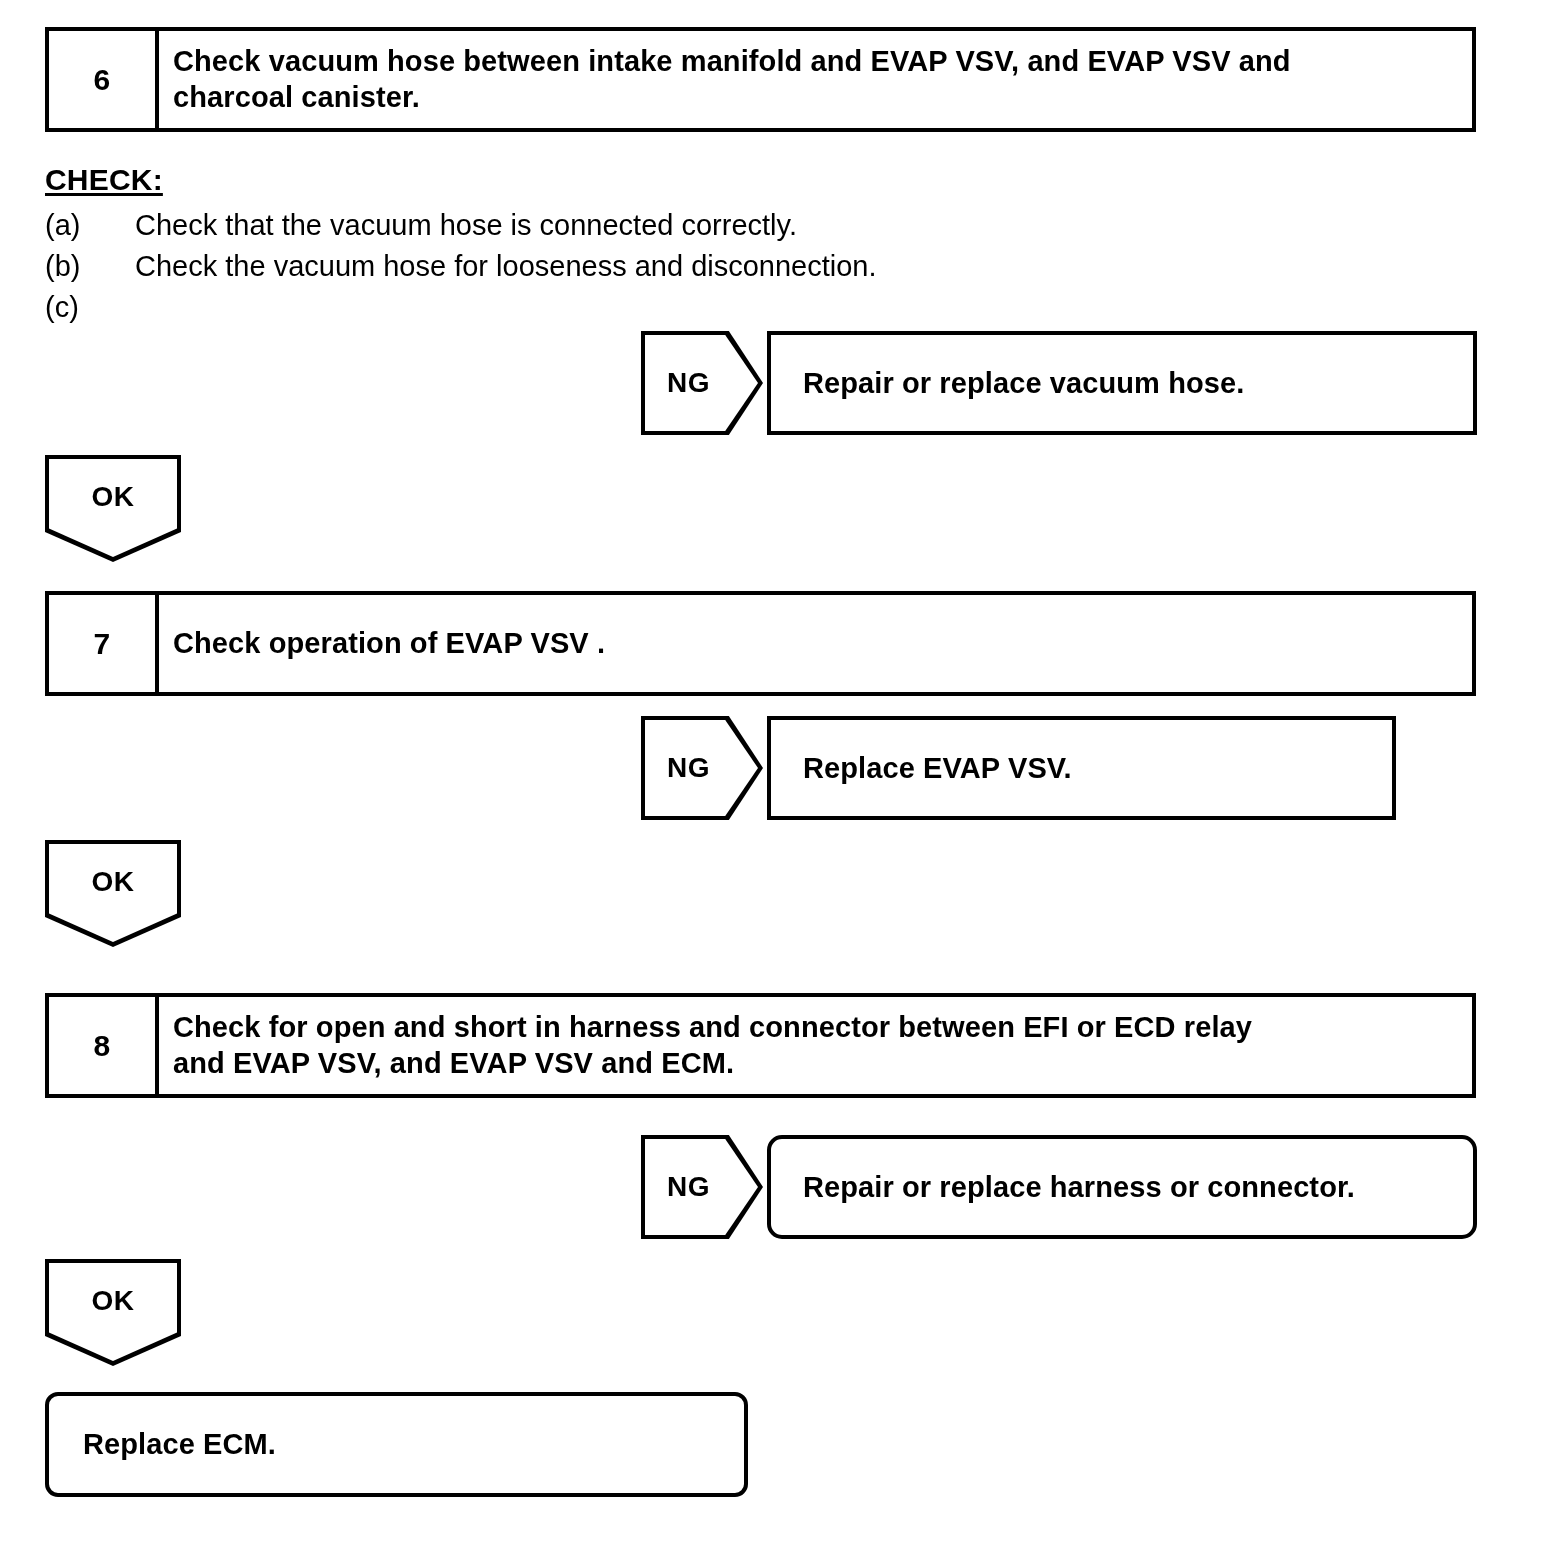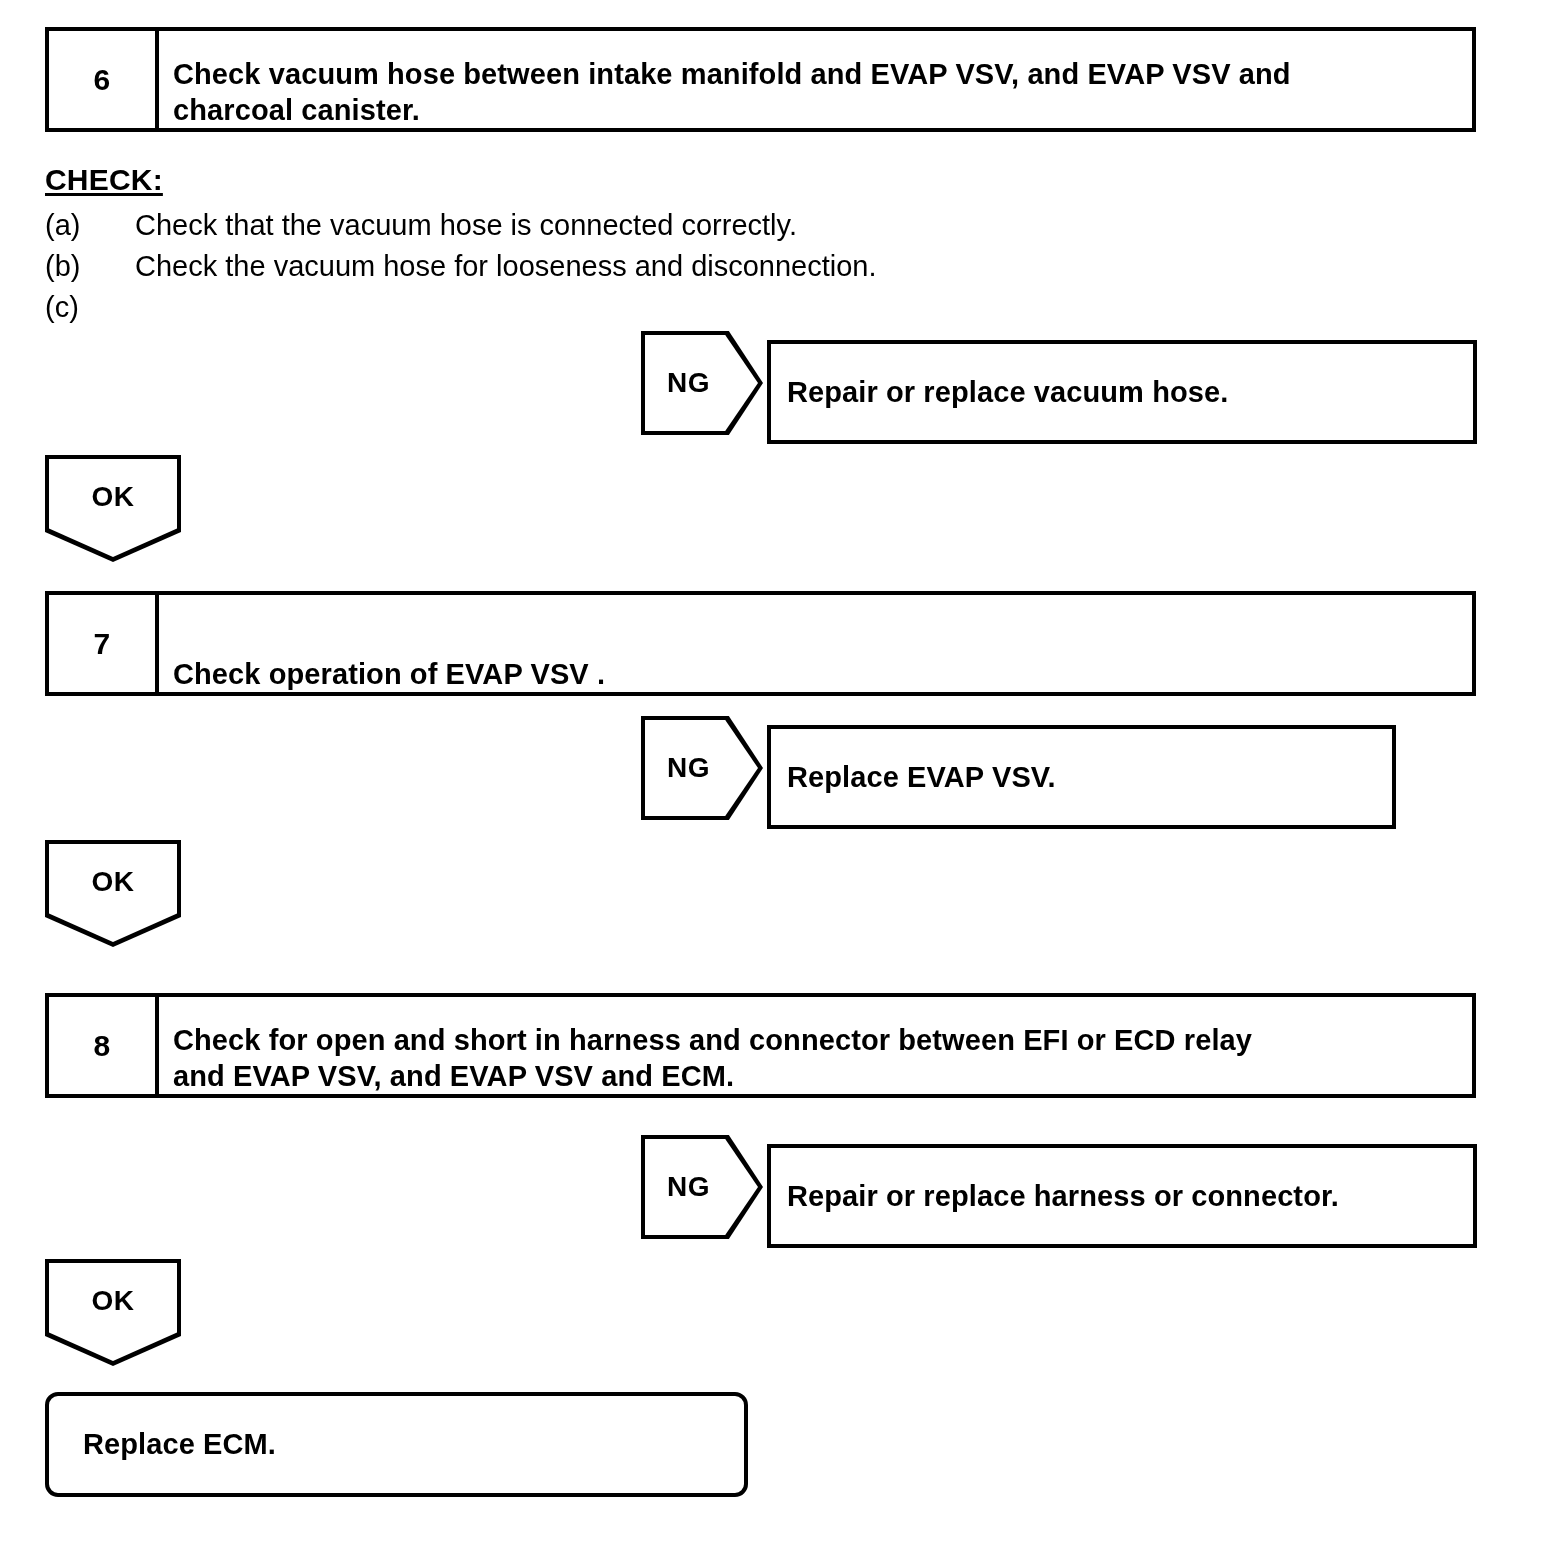--- a/index.html
+++ b/index.html
@@ -38,21 +38,21 @@
     align-items: center;
     justify-content: center;
     font-size: 30px;
     font-weight: bold;
     letter-spacing: 0.2px;
   }
   .step-text {
     box-sizing: border-box;
     flex: 1 1 auto;
     display: flex;
-    align-items: flex-end;
+    align-items: center;
     padding-left: 14px;
     padding-right: 12px;
   }
   .step-text p {
     margin: 0;
     font-size: 29px;
     font-weight: bold;
     line-height: 1.22;
     letter-spacing: 0.1px;
   }
@@ -121,23 +121,22 @@
   }
 
   
   .result-box {
     position: absolute;
     box-sizing: border-box;
     border: 4px solid #000000;
     background: #ffffff;
     display: flex;
     align-items: center;
-    padding-left: 16px;
+    padding-left: 32px;
     padding-right: 14px;
-    margin-top: 9px;
   }
   .result-box span {
     font-size: 29px;
     font-weight: bold;
     line-height: 1.2;
     letter-spacing: 0.1px;
   }
 
   
   .ok-arrow {
@@ -255,21 +254,21 @@
       <p>
         <span>Check for open and short in harness and connector between EFI or ECD relay</span><br>
         <span>and EVAP VSV, and EVAP VSV and ECM.</span>
       </p>
     </div>
   </div>
 
   <div class="ng-arrow" style="left:641px; top:1135px;">
     <span class="ng-label">NG</span>
   </div>
-  <div class="result-box" style="left:767px; top:1135px; width:710px; height:104px;">
+  <div class="result-box" style="left:767px; top:1135px; width:710px; height:104px;border-radius:15px;">
     <span>Repair or replace harness or connector.</span>
   </div>
 
   <div class="ok-arrow" style="left:45px; top:1259px;">
     <span class="ok-label">OK</span>
   </div>
 
   <div class="final-box" style="left:45px; top:1392px; width:703px; height:105px;border-radius:13px;">
     <span>Replace ECM.</span>
   </div>

